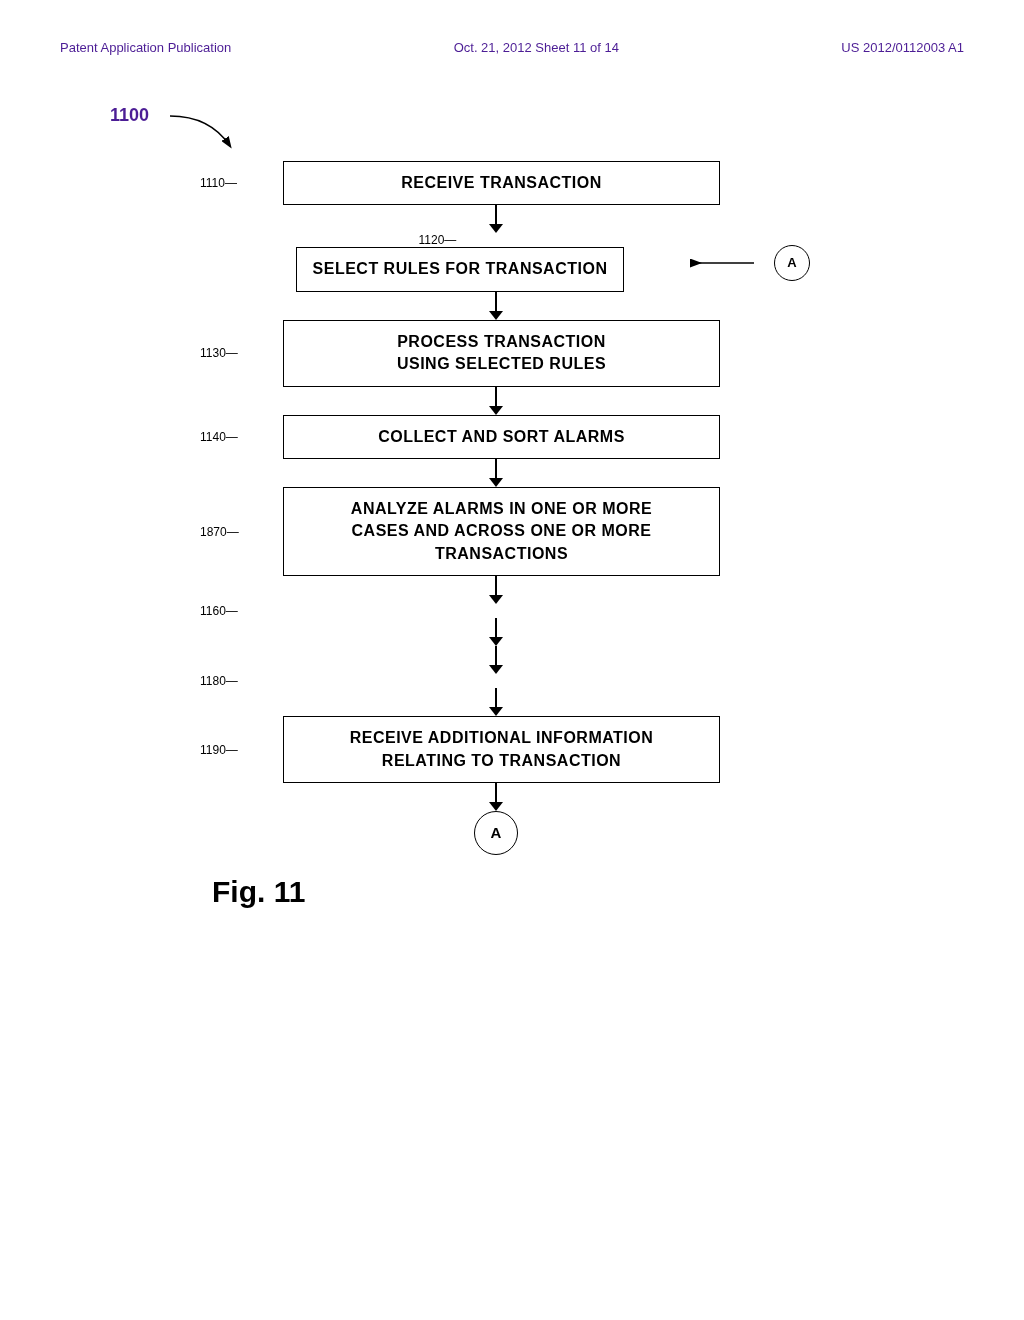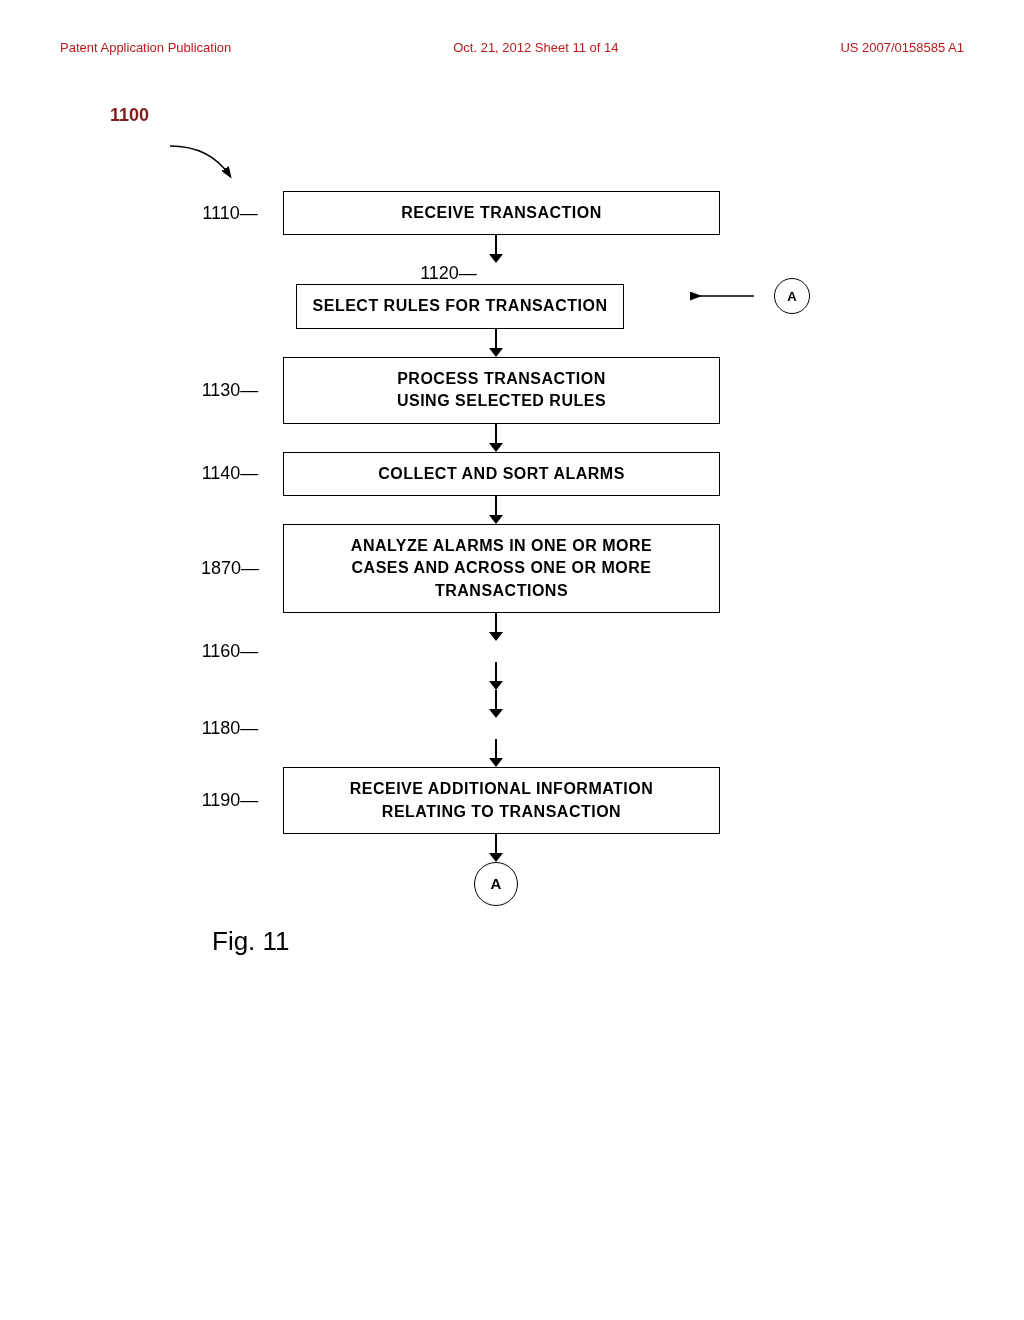--- a/index.html
+++ b/index.html
@@ -18,21 +18,21 @@
       position: relative;
       padding: 40px 60px;
     }
 
     .header {
       display: flex;
       justify-content: space-between;
       align-items: center;
       margin-bottom: 40px;
       font-size: 13px;
-      color: #b91c1c;
+      color: #4c1d95;
     }
 
     .header-left {
       font-weight: normal;
     }
 
     .header-center {
       font-weight: normal;
       text-align: center;
     }
@@ -46,22 +46,21 @@
       flex-direction: column;
       align-items: flex-start;
       padding-left: 80px;
       padding-top: 10px;
       position: relative;
     }
 
     .diagram-title {
       font-size: 18px;
       font-weight: bold;
-      color: #7f1d1d;
-      margin-bottom: 30px;
+      color: #4c1d95;
       margin-left: -30px;
     }
 
     .flow-wrapper {
       display: flex;
       flex-direction: column;
       align-items: center;
       position: relative;
       width: 520px;
       margin-left: 60px;
@@ -69,24 +68,24 @@
 
     .flow-row {
       display: flex;
       align-items: center;
       width: 100%;
       margin-bottom: 0;
       position: relative;
     }
 
     .step-label {
-      font-size: 18px;
+      font-size: 12px;
       color: #000;
       width: 60px;
-      text-align: center;
+      text-align: left;
       margin-right: 23px;
       flex-shrink: 0;
     }
 
     .step-box {
       border: 1.5px solid #000;
       background: #fff;
       text-align: center;
       padding: 10px 16px;
       font-size: 16px;
@@ -150,38 +149,38 @@
       align-items: center;
       justify-content: center;
       font-size: 15px;
       font-weight: bold;
       color: #000;
       margin-left: 72px;
       margin-top: 0;
     }
 
     .fig-label {
-      font-size: 26px;
-      font-weight: normal;
+      font-size: 30px;
+      font-weight: bold;
       color: #000;
       text-align: center;
       margin-top: 20px;
       margin-left: 72px;
     }
 
   </style>
 </head>
 <body>
 
 <div class="page">
 
   <div class="header">
     <div class="header-left">Patent Application Publication</div>
     <div class="header-center">Oct. 21, 2012  Sheet 11 of 14</div>
-    <div class="header-right">US 2007/0158585 A1</div>
+    <div class="header-right">US 2012/0112003 A1</div>
   </div>
 
   <div class="diagram-container">
 
     <div class="diagram-title">1100</div>
 
     <svg width="100" height="50" style="margin-left:20px; margin-top:-20px; margin-bottom:5px;">
       <path d="M 10 10 Q 50 10 70 40" stroke="#000" stroke-width="1.5" fill="none" marker-end="url(#arrowhead)"></path>
       <defs>
         <marker id="arrowhead" markerWidth="8" markerHeight="6" refX="6" refY="3" orient="auto">

